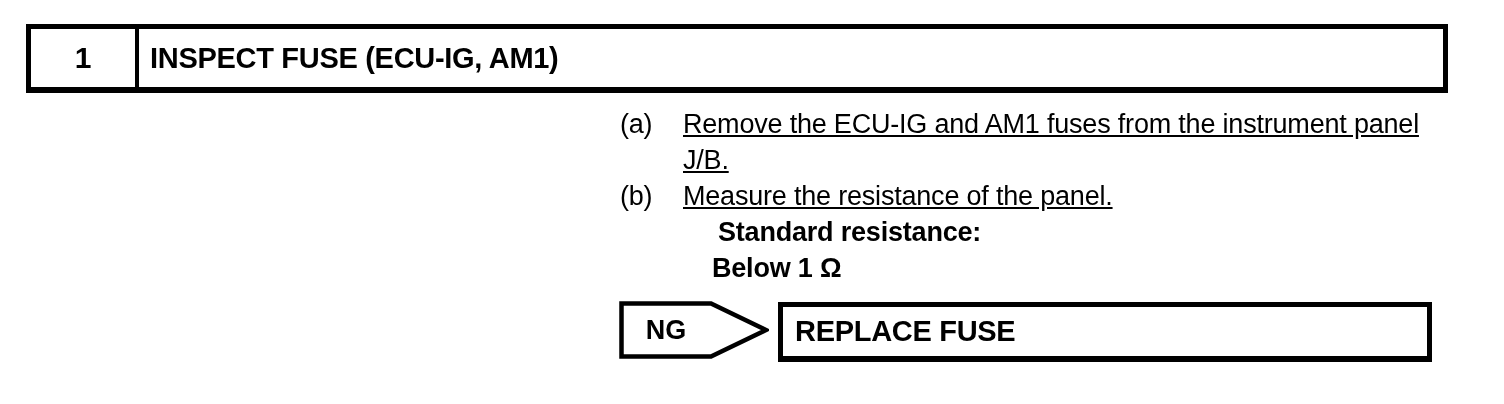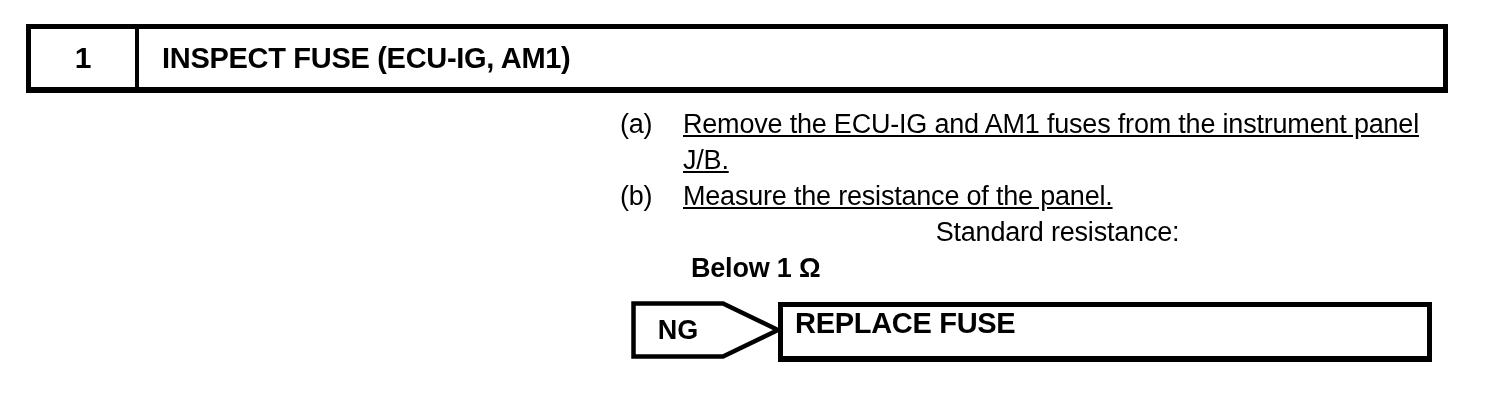--- a/index.html
+++ b/index.html
@@ -34,21 +34,21 @@
     display: flex;
     align-items: center;
     justify-content: center;
     font-weight: bold;
     font-size: 30px;
   }
   .step-title-cell {
     flex: 1;
     display: flex;
     align-items: center;
-    padding-left: 23px;
+    padding-left: 11px;
     font-weight: bold;
     font-size: 29px;
     letter-spacing: -0.3px;
     white-space: nowrap;
   }
 
   
   .instructions {
     position: absolute;
     left: 620px; top: 106px;
@@ -60,54 +60,54 @@
   .inst-row { display: flex; }
   .inst-label {
     width: 63px;
     flex: 0 0 63px;
   }
   .inst-text {
     width: 765px;
     text-decoration: underline;
   }
   .spec-heading {
-    font-weight: normal;
-    margin-left: 45px;
-    text-align: center;
+    font-weight: bold;
+    margin-left: 98px;
   }
   .spec-value {
     font-weight: bold;
-    margin-left: 71px;
+    margin-left: 92px;
   }
 
   
   .ng-arrow {
     position: absolute;
     left: 619px; top: 301px;
-    width: 150px; height: 58px; margin-left: 12px;
+    width: 150px; height: 58px;
   }
   .ng-arrow svg { display: block; }
   .ng-label {
     position: absolute;
     left: 2px; top: 2px;
     width: 90px; height: 54px;
     display: flex;
     align-items: center;
     justify-content: center;
     font-weight: bold;
     font-size: 27px;
   }
   .action-box {
     position: absolute;
     left: 778px; top: 302px;
     width: 654px; height: 60px;
     border: 5px solid #000000;
     border-bottom-width: 6px;
     background: #ffffff;
     display: flex;
+    align-items: center;
     padding-left: 12px;
     font-weight: bold;
     font-size: 29px;
     letter-spacing: -0.3px;
     white-space: nowrap;
   }
 </style>
 </head>
 <body>
 

